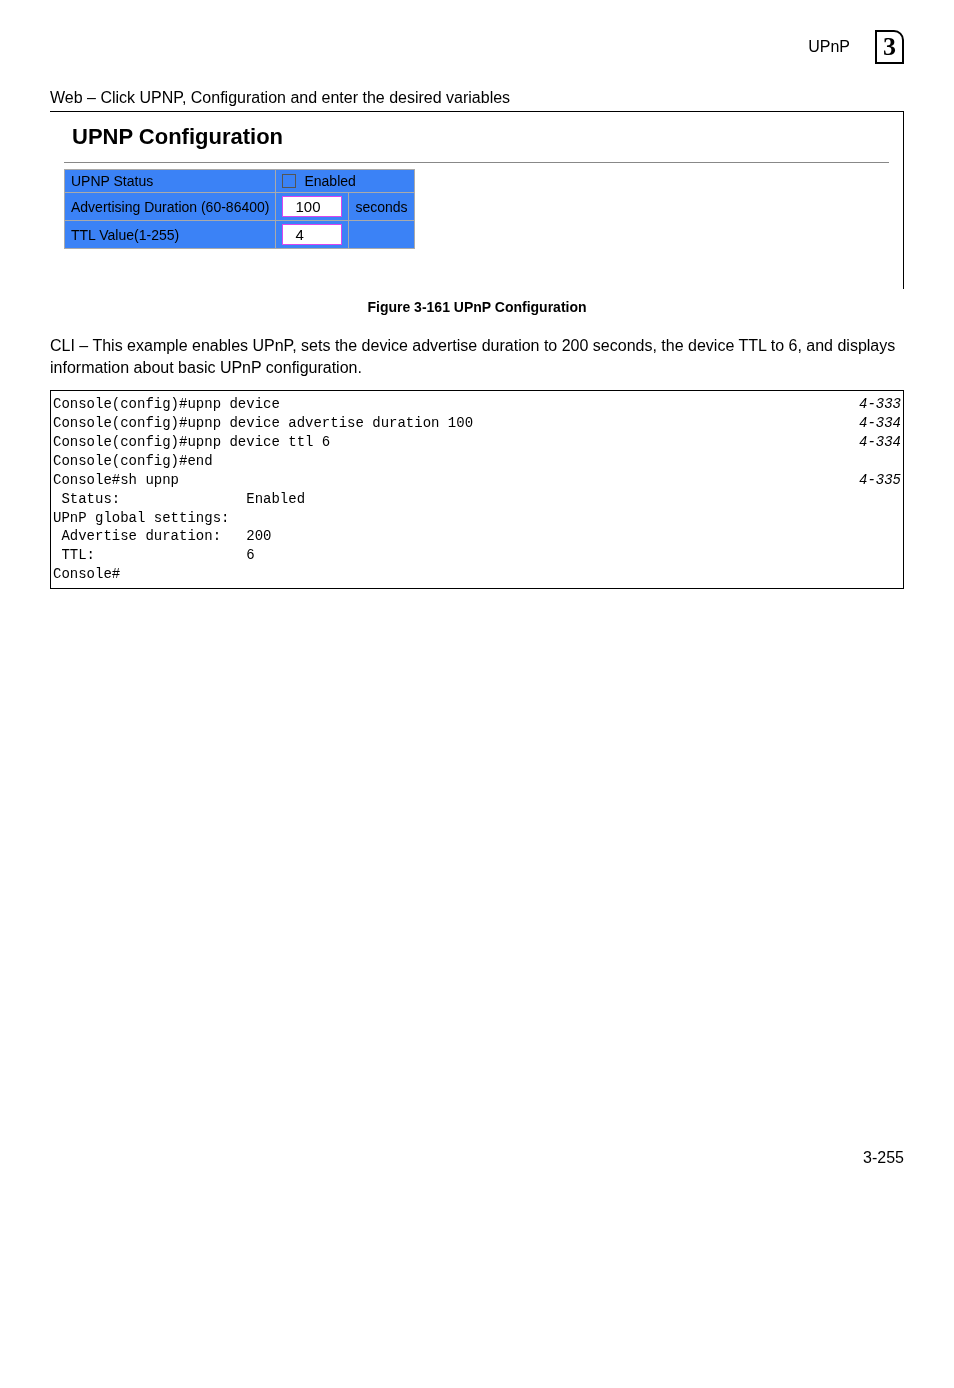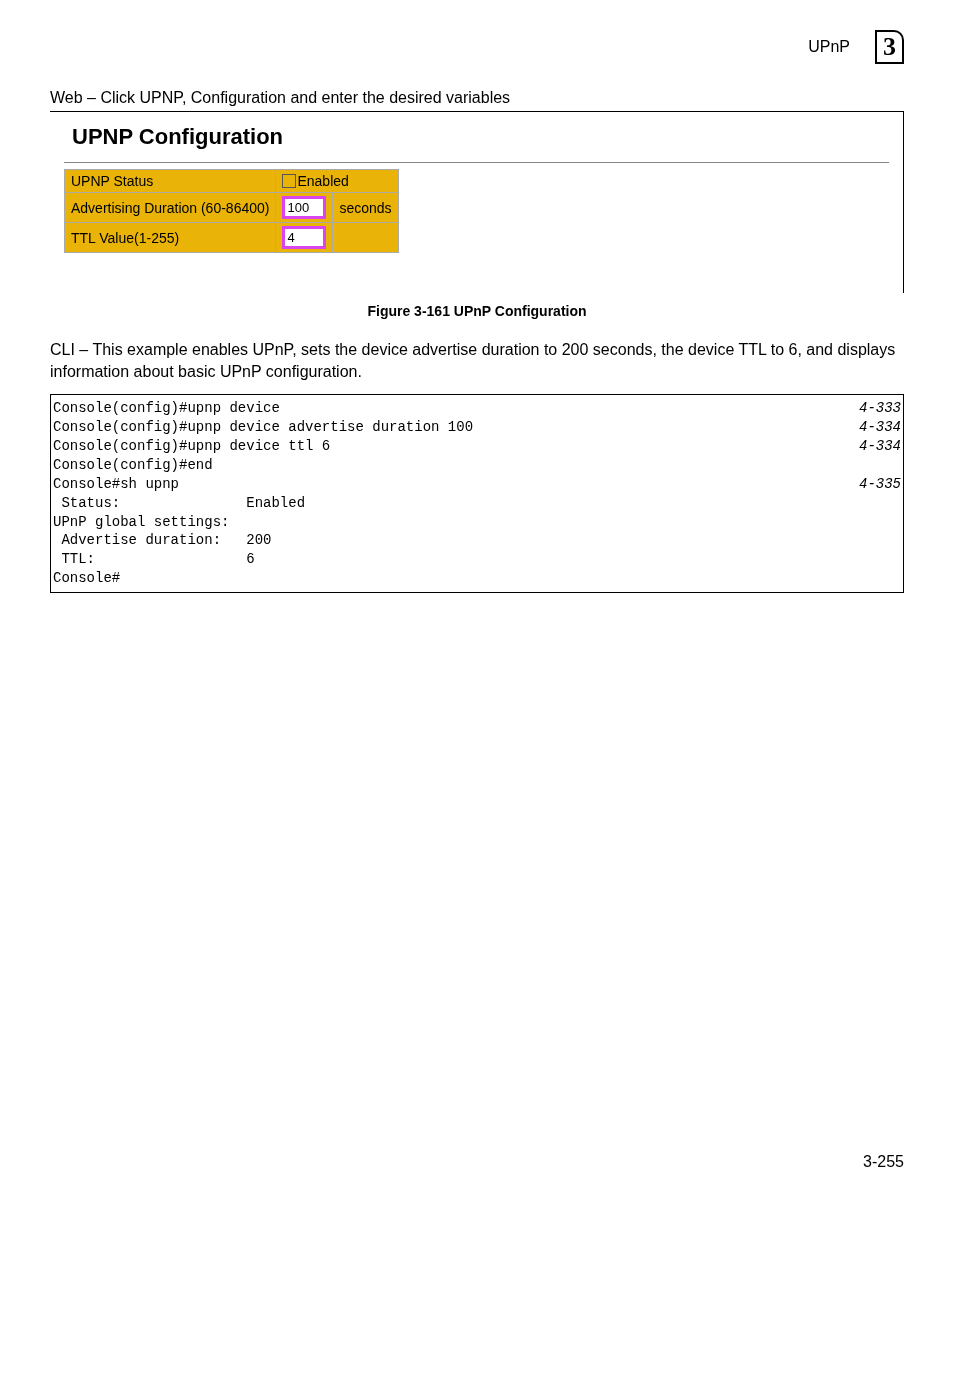--- a/index.html
+++ b/index.html
@@ -52,33 +52,33 @@
       border-top: 1px solid #888;
       margin: 0 0 6px 0;
     }
     .ui-table {
       border-collapse: collapse;
       font-size: 14px;
     }
     .ui-table td {
       border: 1px solid #aaa;
       padding: 3px 6px;
-      background: #eab308;
+      background: #3b82f6;
       white-space: nowrap;
     }
     .ui-input {
       width: 34px;
-      font-size: 13px;
-      border: 3px solid #d946ef;
-      padding: 1px 2px;
+      font-size: 15px;
+      border: 1px solid #d946ef;
+      padding: 1px 12px;
     }
     .checkbox-cell {
       display: flex;
       align-items: center;
-      gap: 1px;
+      gap: 8px;
     }
     .checkbox-box {
       width: 12px;
       height: 12px;
       border: 1px solid #555;
       display: inline-block;
     }
     .figure-caption {
       text-align: center;
       font-weight: bold;

